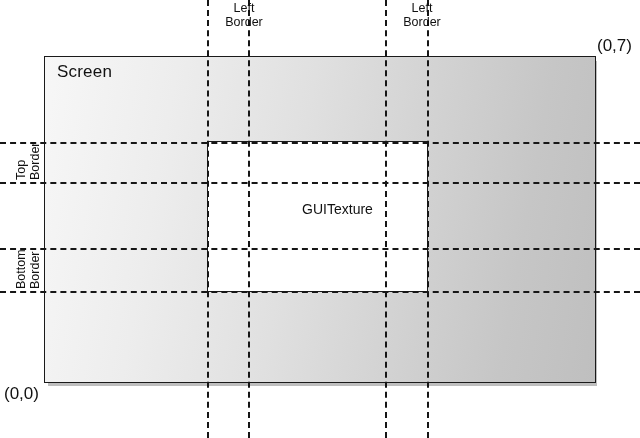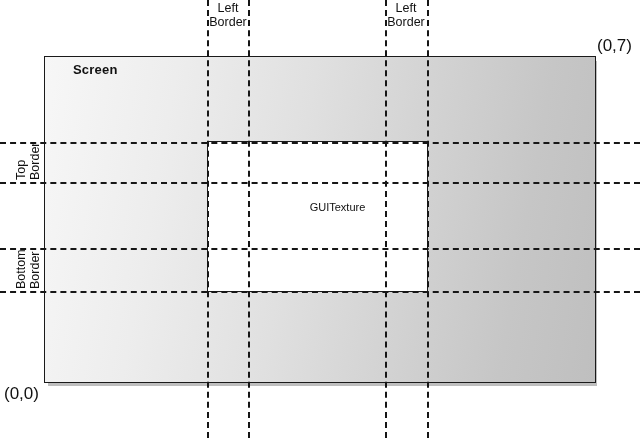--- a/index.html
+++ b/index.html
@@ -39,47 +39,46 @@
     background: linear-gradient(100deg,
         #f7f7f7 0%,
         #ededed 22%,
         #e0e0e0 45%,
         #d2d2d2 66%,
         #c6c6c6 84%,
         #bfbfbf 100%);
   }
   .screen-label {
     position: absolute;
-    left: 73px;
+    left: 57px;
     top: 62px;
-    font-size: 13px;
+    font-size: 17px;
     color: #111111;
     letter-spacing: 0.2px;
     white-space: nowrap;
-    font-weight: bold;
   }
 
   
   .texture-rect {
     position: absolute;
     left: 207px;
     top: 141px;
     width: 221px;
     height: 151px;
     background: #ffffff;
     border: 1.5px solid #1a1a1a;
     box-sizing: border-box;
   }
   .texture-label {
     position: absolute;
     left: 207px;
     top: 201px;
     width: 261px;
     text-align: center;
-    font-size: 11px;
+    font-size: 14px;
     color: #111111;
     white-space: nowrap;
   }
 
   
   .vline {
     position: absolute;
     top: 0;
     width: 0;
     height: 438px;
@@ -94,20 +93,21 @@
   }
 
   
   .label-top-h {
     position: absolute;
     font-size: 12.5px;
     color: #111111;
     line-height: 13px;
     text-align: center;
     white-space: nowrap;
+    margin-left: 16px;
   }
   .label-rot {
     position: absolute;
     font-size: 12.5px;
     color: #111111;
     line-height: 13px;
     white-space: nowrap;
     transform: rotate(-90deg);
     transform-origin: 0 0;
   }

